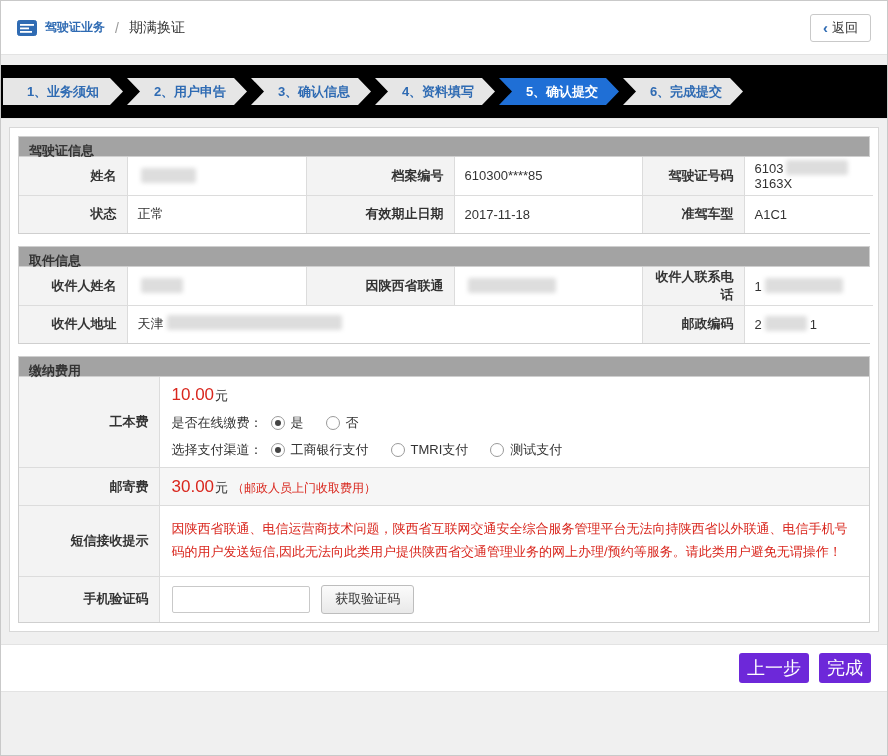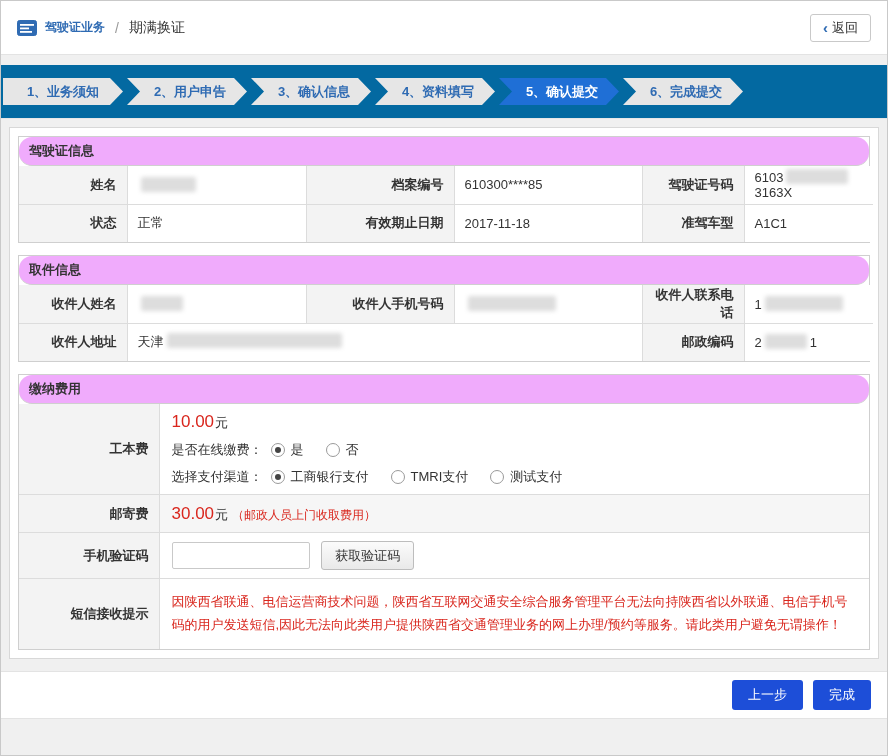--- a/index.html
+++ b/index.html
@@ -21,38 +21,38 @@
   .hdr-sep { color:#999; font-size:14px; margin:0 2px; }
   .hdr-sub { color:#333; font-size:14px; }
   .back-btn {
     background:#fff; border:1px solid #c9c9c9; border-radius:3px;
     height:28px; padding:0 12px; font-size:13px; color:#333; cursor:pointer;
     display:flex; align-items:center; gap:4px;
   }
   .back-chev { color:#2f6bb3; font-weight:bold; font-size:15px; line-height:1; }
 
   
-  .steps-strip { background:#0369a1; border-bottom:1px solid #e7e7e7; padding:13px 2px; margin-top:10px; }
+  .steps-strip { background:#000000; border-bottom:1px solid #e7e7e7; padding:13px 2px; margin-top:10px; }
   .steps { display:flex; gap:4px; }
   .step {
     width:120px; height:27px; line-height:27px; text-align:center;
     background:#e6e6e6; color:#2f6bb3; font-weight:bold; font-size:13px;
     clip-path:polygon(0 0, calc(100% - 13px) 0, 100% 50%, calc(100% - 13px) 100%, 0 100%, 13px 50%);
     padding-left:6px; cursor:pointer;
   }
   .step:first-child { clip-path:polygon(0 0, calc(100% - 13px) 0, 100% 50%, calc(100% - 13px) 100%, 0 100%); padding-left:0; }
   .step.active { background:#1f6fd6; color:#fff; }
 
   
   .panel { margin:8px; background:#fff; border:1px solid #d8d8d8; padding:8px; }
   section { border:1px solid #cfcfcf; margin-bottom:12px; }
   section:last-child { margin-bottom:0; }
   .sec-head {
-    background:#f0abfc; border-bottom:1px solid #cfcfcf;
-    height:29px; line-height:28px; padding-left:10px; font-weight:bold; color:#333;border-radius:13px;
+    background:#a3a3a3; border-bottom:1px solid #cfcfcf;
+    height:20px; line-height:28px; padding-left:10px; font-weight:bold; color:#333;
   }
   table { width:100%; border-collapse:collapse; table-layout:fixed; }
   td { border:1px solid #dcdcdc; height:38px; padding:0 10px; font-size:13px; }
   td.lbl { background:#f3f3f3; text-align:right; font-weight:bold; color:#333; }
   td.val { background:#fff; text-align:left; color:#333; }
   tr td:first-child { border-left:none; }
   tr td:last-child { border-right:none; }
   tr:first-child td { border-top:none; }
   tr:last-child td { border-bottom:none; }
 
@@ -89,22 +89,22 @@
     font-size:13px; color:#333;
   }
   .notice { color:#d9261d; line-height:1.75; padding:4px 0; }
 
   
   .footer-bar {
     margin-top:12px; background:#fff; border-top:1px solid #e3e3e3; border-bottom:1px solid #e3e3e3;
     height:48px; display:flex; align-items:center; justify-content:flex-end; padding:0 16px; gap:10px;
   }
   .blue-btn {
-    background:#1d4ed8; color:#fff; border:none; border-radius:3px;
-    height:30px; padding:0 16px; font-size:13px; cursor:pointer;
+    background:#6d28d9; color:#fff; border:none; border-radius:3px;
+    height:30px; padding:0 8px; font-size:18px; cursor:pointer;
   }
 
   .icon-card { width:20px; height:16px; display:inline-block; }
 </style>
 </head>
 <body>
 
 <div class="page">
 
   <div class="hdr">
@@ -180,21 +180,21 @@
             <col style="width:179px">
             <col style="width:148px">
             <col style="width:188px">
             <col style="width:102px">
             <col style="width:129px">
           </colgroup>
         <tbody>
             <tr>
           <td class="lbl">收件人姓名</td>
           <td class="val"><span class="redact w42"></span></td>
-          <td class="lbl">收件人手机号码</td>
+          <td class="lbl">因陕西省联通</td>
           <td class="val"><span class="redact w88"></span></td>
           <td class="lbl">收件人联系电话</td>
           <td class="val"><span>1</span><span class="redact w78"></span></td>
         </tr>
         <tr>
           <td class="lbl">收件人地址</td>
           <td class="val" colspan="3"><span>天津</span><span class="redact w175"></span></td>
           <td class="lbl">邮政编码</td>
           <td class="val"><span>2</span><span class="redact w42"></span><span>1</span></td>
         </tr>
@@ -244,30 +244,30 @@
             </div>
           </td>
         </tr>
         <tr class="shaded">
           <td class="lbl">邮寄费</td>
           <td class="val fee-content">
             <span class="amount-num">30.00</span><span class="amount-unit">元</span><span class="fee-note">（邮政人员上门收取费用）</span>
           </td>
         </tr>
         <tr>
+          <td class="lbl">短信接收提示</td>
+          <td class="val fee-content">
+            <div class="notice">因陕西省联通、电信运营商技术问题，陕西省互联网交通安全综合服务管理平台无法向持陕西省以外联通、电信手机号码的用户发送短信,因此无法向此类用户提供陕西省交通管理业务的网上办理/预约等服务。请此类用户避免无谓操作！</div>
+          </td>
+        </tr>
+        <tr>
           <td class="lbl">手机验证码</td>
           <td class="val fee-content">
             <input class="code-input" type="text" style="">
             <button class="code-btn">获取验证码</button>
-          </td>
-        </tr>
-        <tr>
-          <td class="lbl">短信接收提示</td>
-          <td class="val fee-content">
-            <div class="notice">因陕西省联通、电信运营商技术问题，陕西省互联网交通安全综合服务管理平台无法向持陕西省以外联通、电信手机号码的用户发送短信,因此无法向此类用户提供陕西省交通管理业务的网上办理/预约等服务。请此类用户避免无谓操作！</div>
           </td>
         </tr>
       </tbody>
         </table>
     </section>
 
   </div>
 
   <div class="footer-bar">
     <button class="blue-btn">上一步</button>

